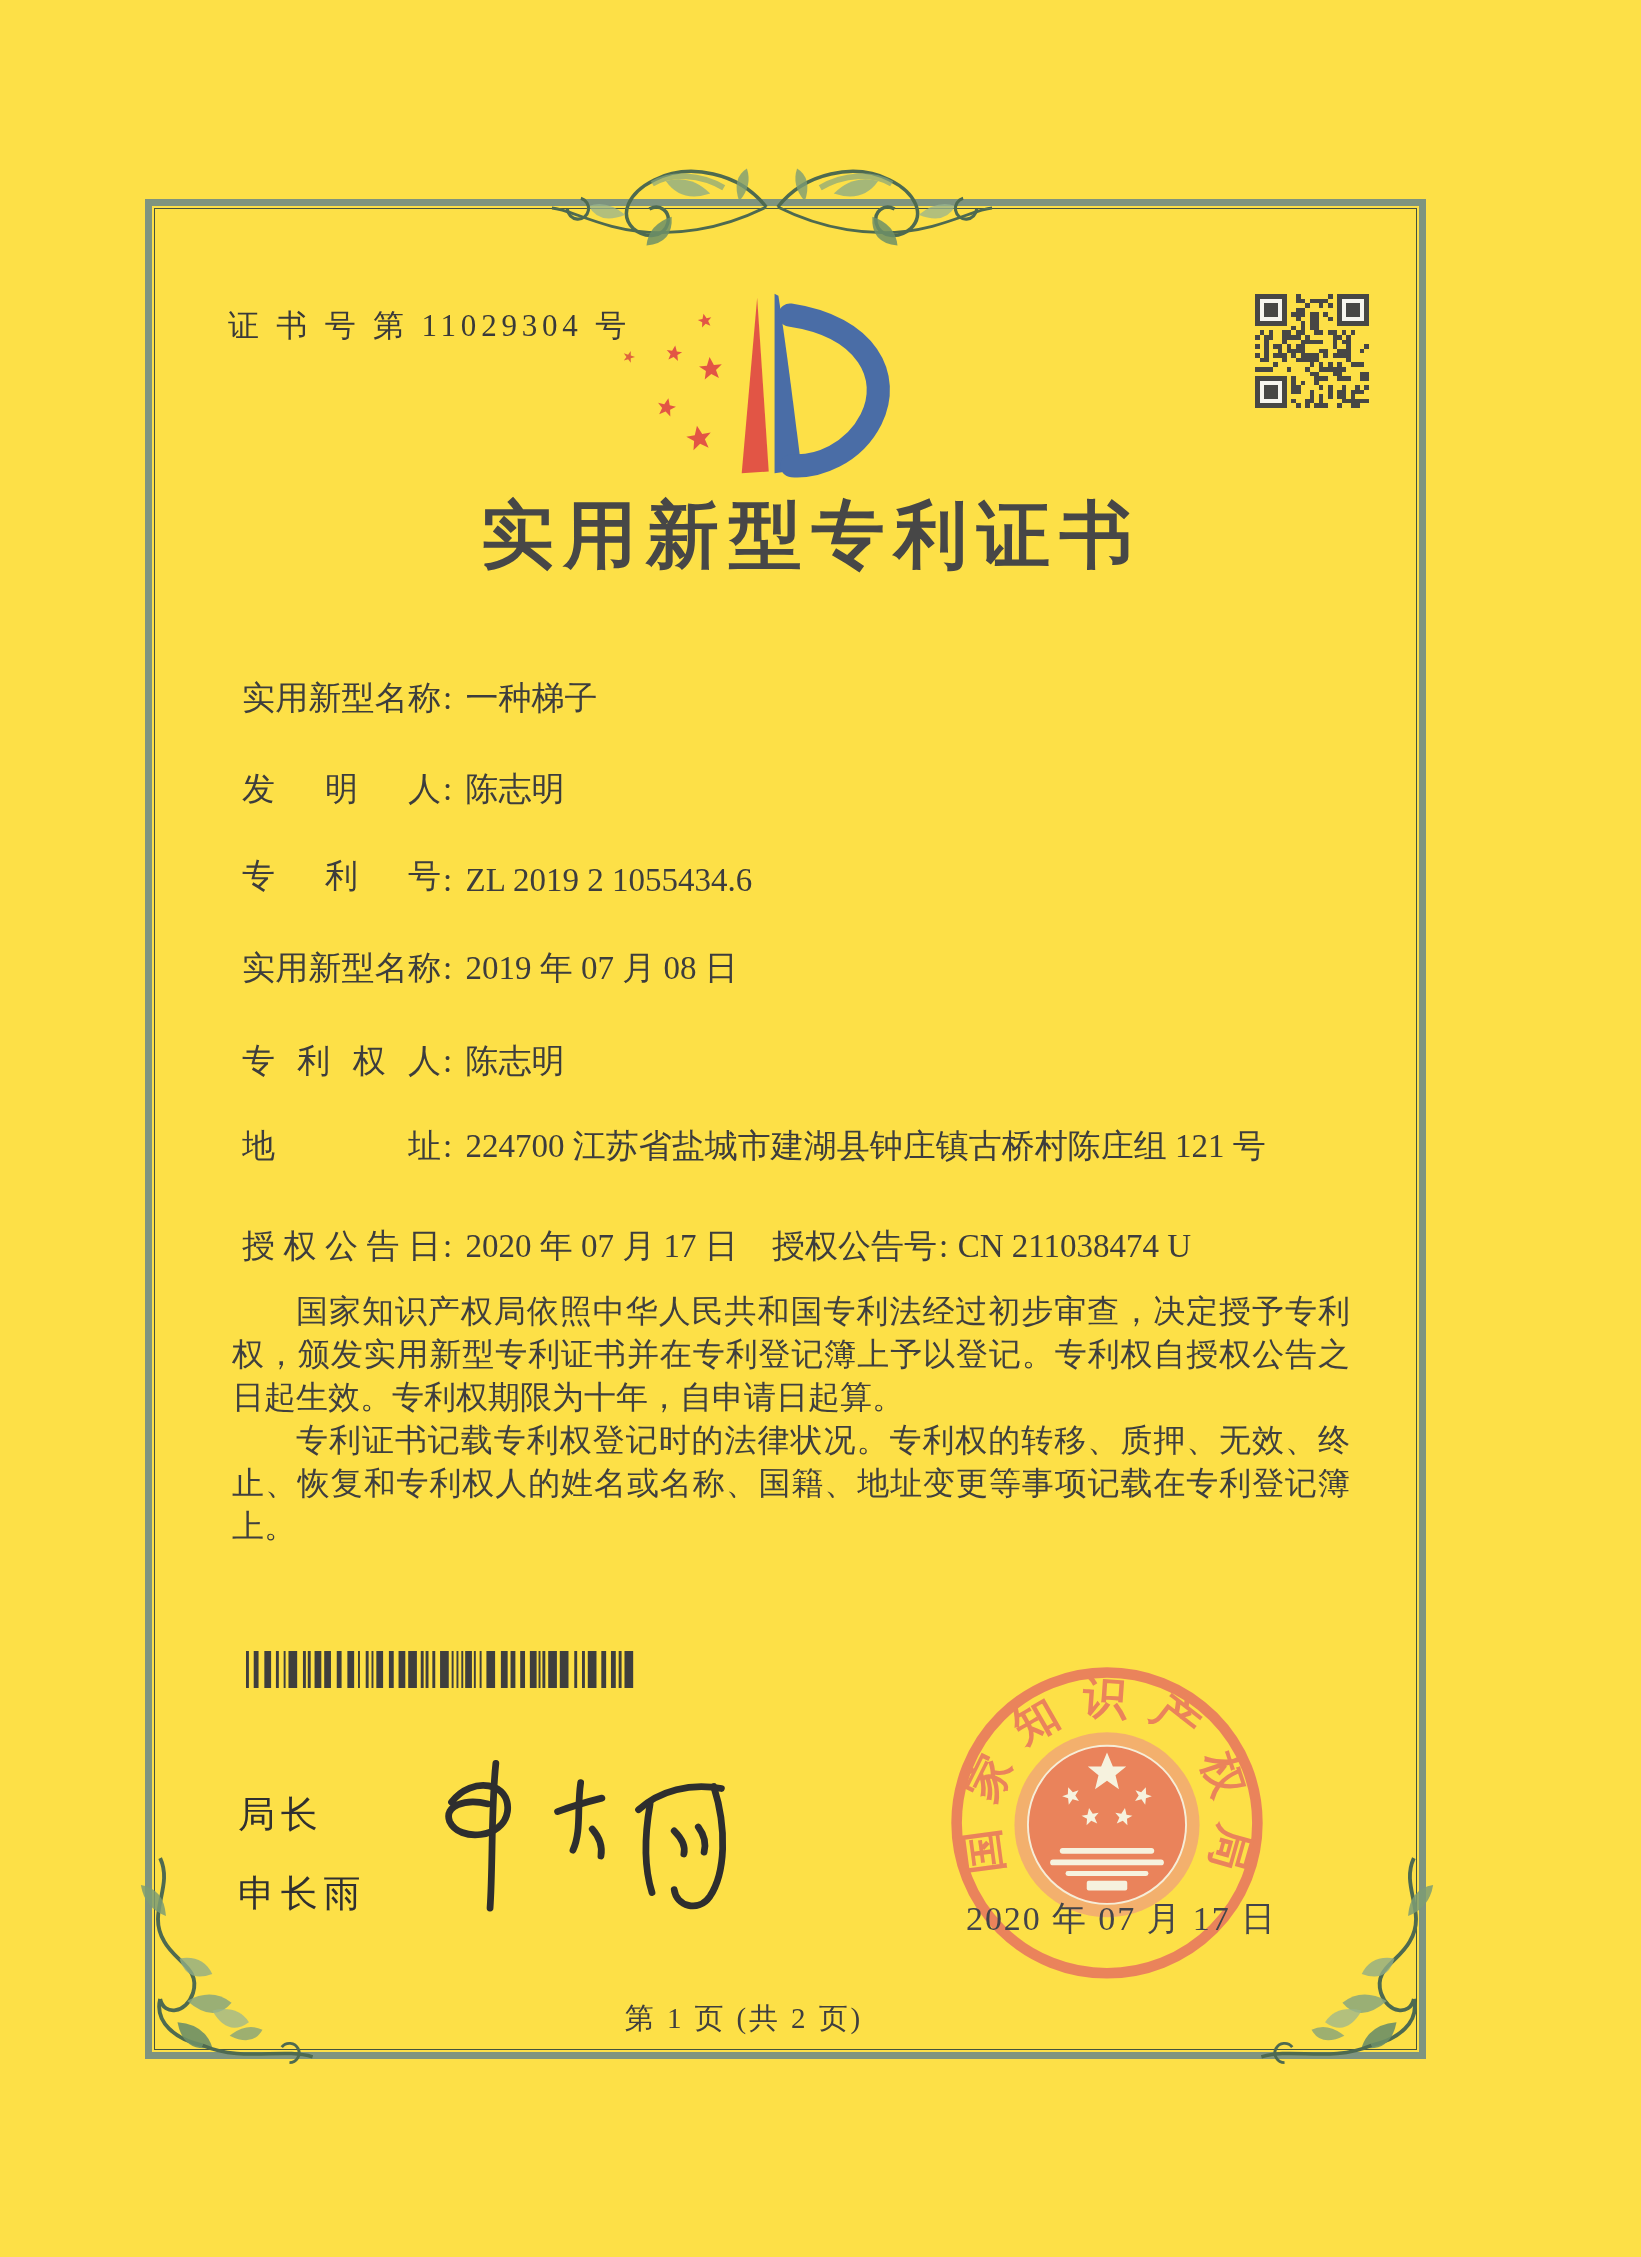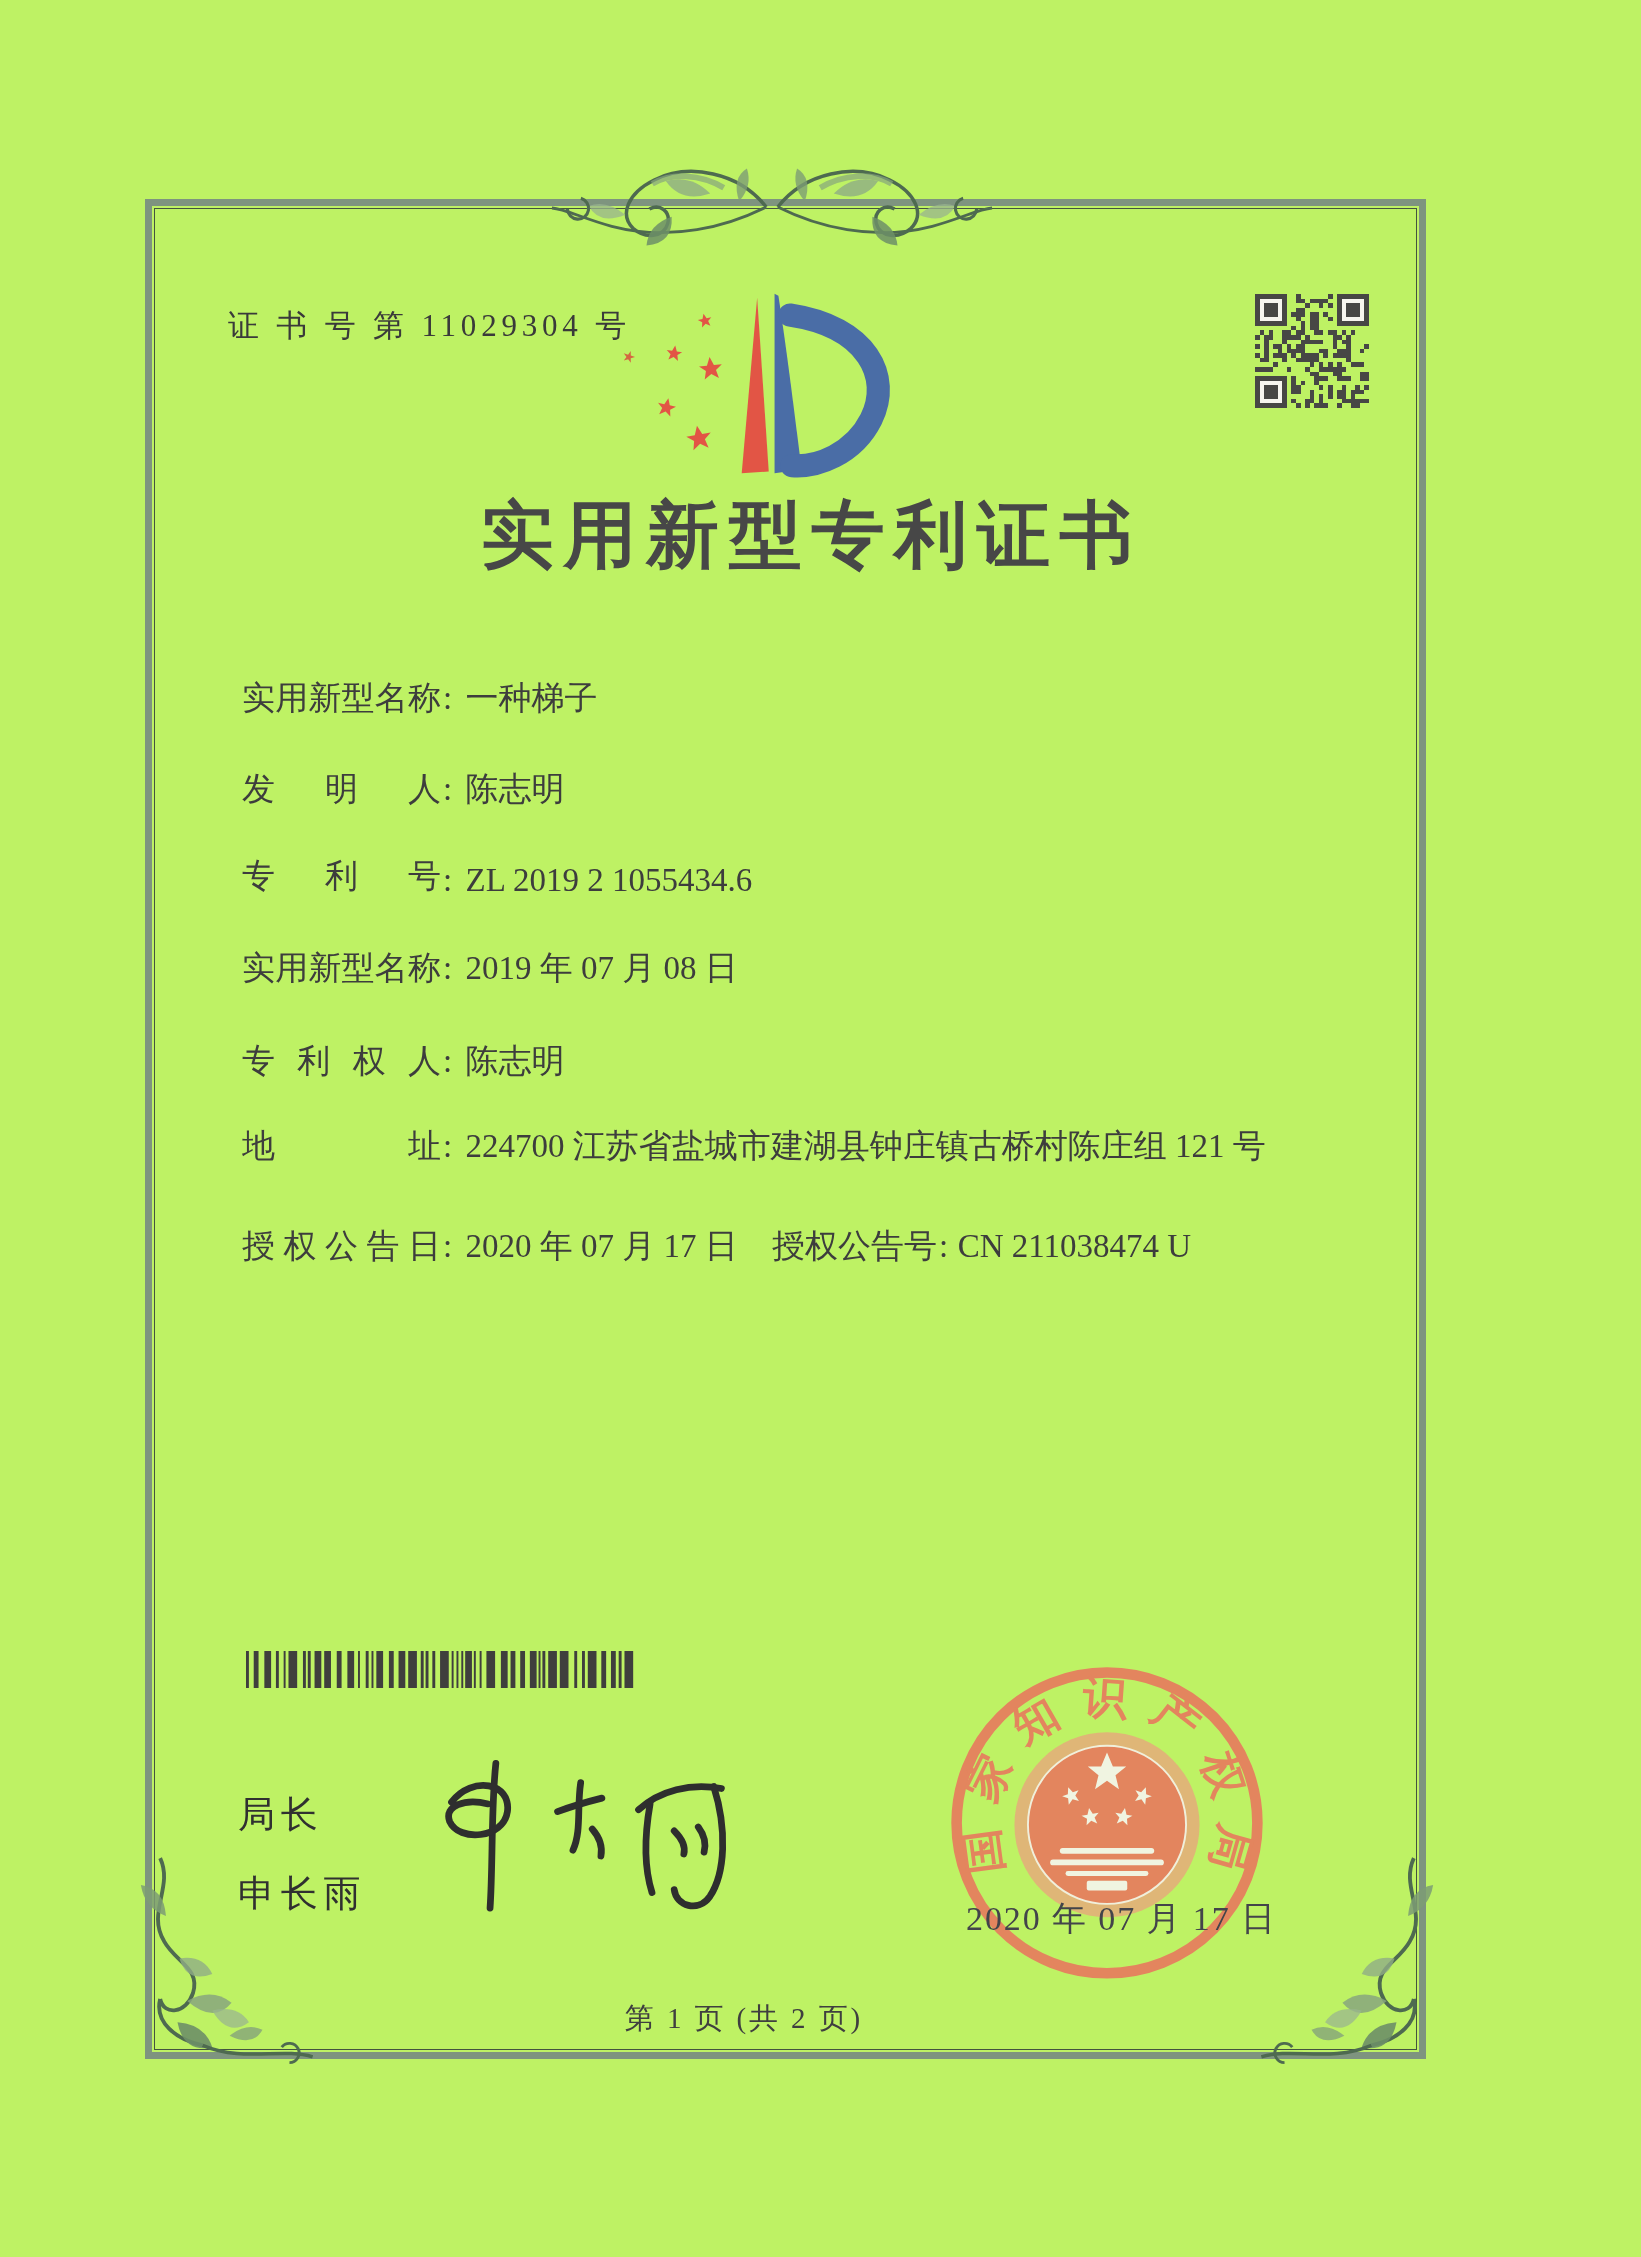--- a/index.html
+++ b/index.html
@@ -1,18 +1,18 @@
 <!DOCTYPE html>
 <html><head>
 <meta charset="utf-8">
 <style>
   html,body{margin:0;padding:0;background:#e9e7e0;}
   .page{
     position:relative;width:1641px;height:2257px;margin:0 auto;
-    background:#bef264;overflow:hidden;
+    background:#fde047;overflow:hidden;
     font-family:"Liberation Serif","DejaVu Serif",serif;
     color:#3c3c3c;
   }
   .abs{position:absolute;}
   
   .frame{
     position:absolute;left:145px;top:199px;width:1267px;height:1846px;
     border:7.7px solid #7e947f;
   }
   .frame::before{
@@ -337,20 +337,24 @@
     <span class="flabel">地址</span><span class="colon">:</span><span>224700 江苏省盐城市建湖县钟庄镇古桥村陈庄组 121 号</span>
   </div>
   <div class="abs row" style="top:1224px">
     <span class="flabel">授权公告日</span><span class="colon">:</span><span>2020 年 07 月 17 日</span>
   </div>
 
   <div class="abs grantno">
     <span>授权公告号</span><span class="colon">:</span><span>CN 211038474 U</span>
   </div>
 
+  <div class="abs paras">
+    <p>国家知识产权局依照中华人民共和国专利法经过初步审查，决定授予专利权，颁发实用新型专利证书并在专利登记簿上予以登记。专利权自授权公告之日起生效。专利权期限为十年，自申请日起算。</p>
+    <p>专利证书记载专利权登记时的法律状况。专利权的转移、质押、无效、终止、恢复和专利权人的姓名或名称、国籍、地址变更等事项记载在专利登记簿上。</p>
+  </div>
 
   <svg class="abs barcode" id="barcode" viewBox="0 0 406 38" preserveAspectRatio="none">
       <rect x="0" y="0" width="3" height="38" fill="#3f3f3d"></rect>
       <rect x="8" y="0" width="5" height="38" fill="#3f3f3d"></rect>
       <rect x="19" y="0" width="7" height="38" fill="#3f3f3d"></rect>
       <rect x="31" y="0" width="3" height="38" fill="#3f3f3d"></rect>
       <rect x="39" y="0" width="2" height="38" fill="#3f3f3d"></rect>
       <rect x="44" y="0" width="9" height="38" fill="#3f3f3d"></rect>
       <rect x="59" y="0" width="3" height="38" fill="#3f3f3d"></rect>
       <rect x="64" y="0" width="3" height="38" fill="#3f3f3d"></rect>

